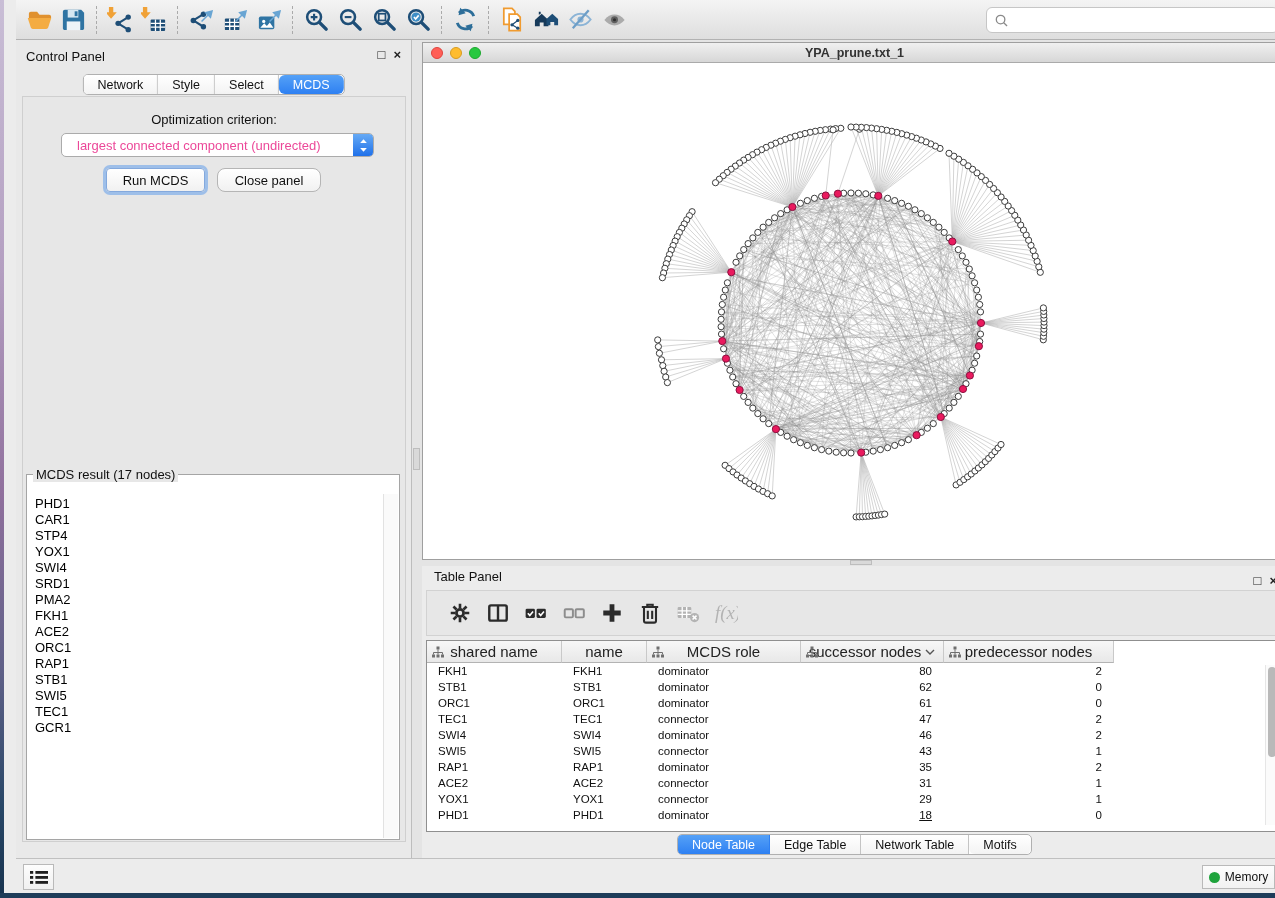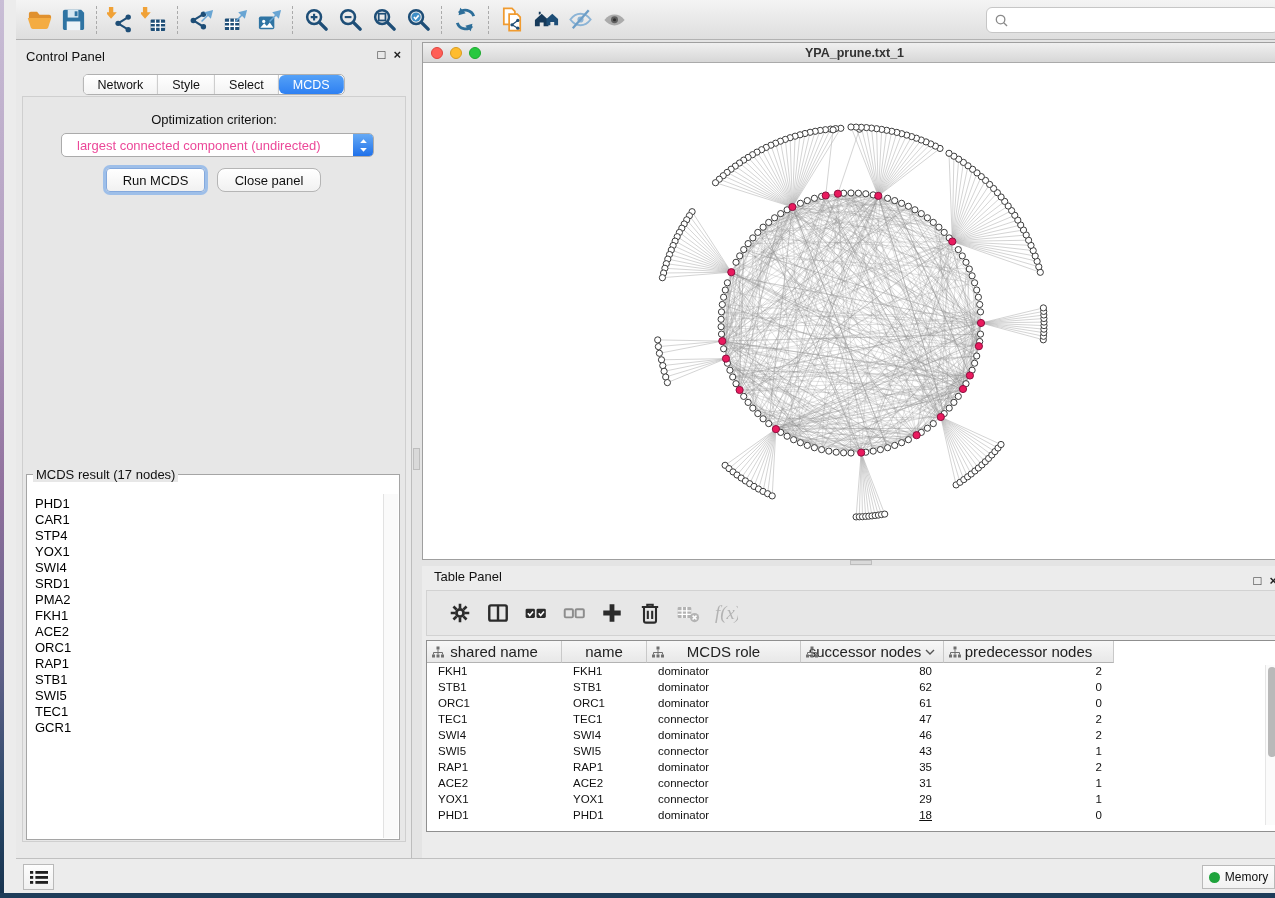--- a/index.html
+++ b/index.html
@@ -1455,20 +1455,26 @@
               <div class="td" style="width: 85px;">PHD1</div>
               <div class="td" style="width: 154px;">dominator</div>
               <div class="td num" style="width: 143px; text-decoration: underline;">18</div>
               <div class="td num" style="width: 170px;">0</div>
             </div>
           </div>
         <div id="tbl-scroll">
             <div id="tbl-thumb"></div>
           </div>
       </div>
+      <div class="seg" id="tbl-tabs" style="position:absolute; transform:none;">
+          <div class="tab active">Node Table</div>
+          <div class="tab">Edge Table</div>
+          <div class="tab">Network Table</div>
+          <div class="tab">Motifs</div>
+        </div>
     </div>
 
     <div id="status-bar">
       <div id="list-btn">
         <svg width="18" height="15" viewBox="0 0 18 15">
             <g fill="#1f1f1f">
               <rect x="0" y="1" width="3.2" height="2.8"></rect>
               <rect x="5.4" y="1" width="12.6" height="2.8"></rect>
               <rect x="0" y="6" width="3.2" height="2.8"></rect>
               <rect x="5.4" y="6" width="12.6" height="2.8"></rect>

